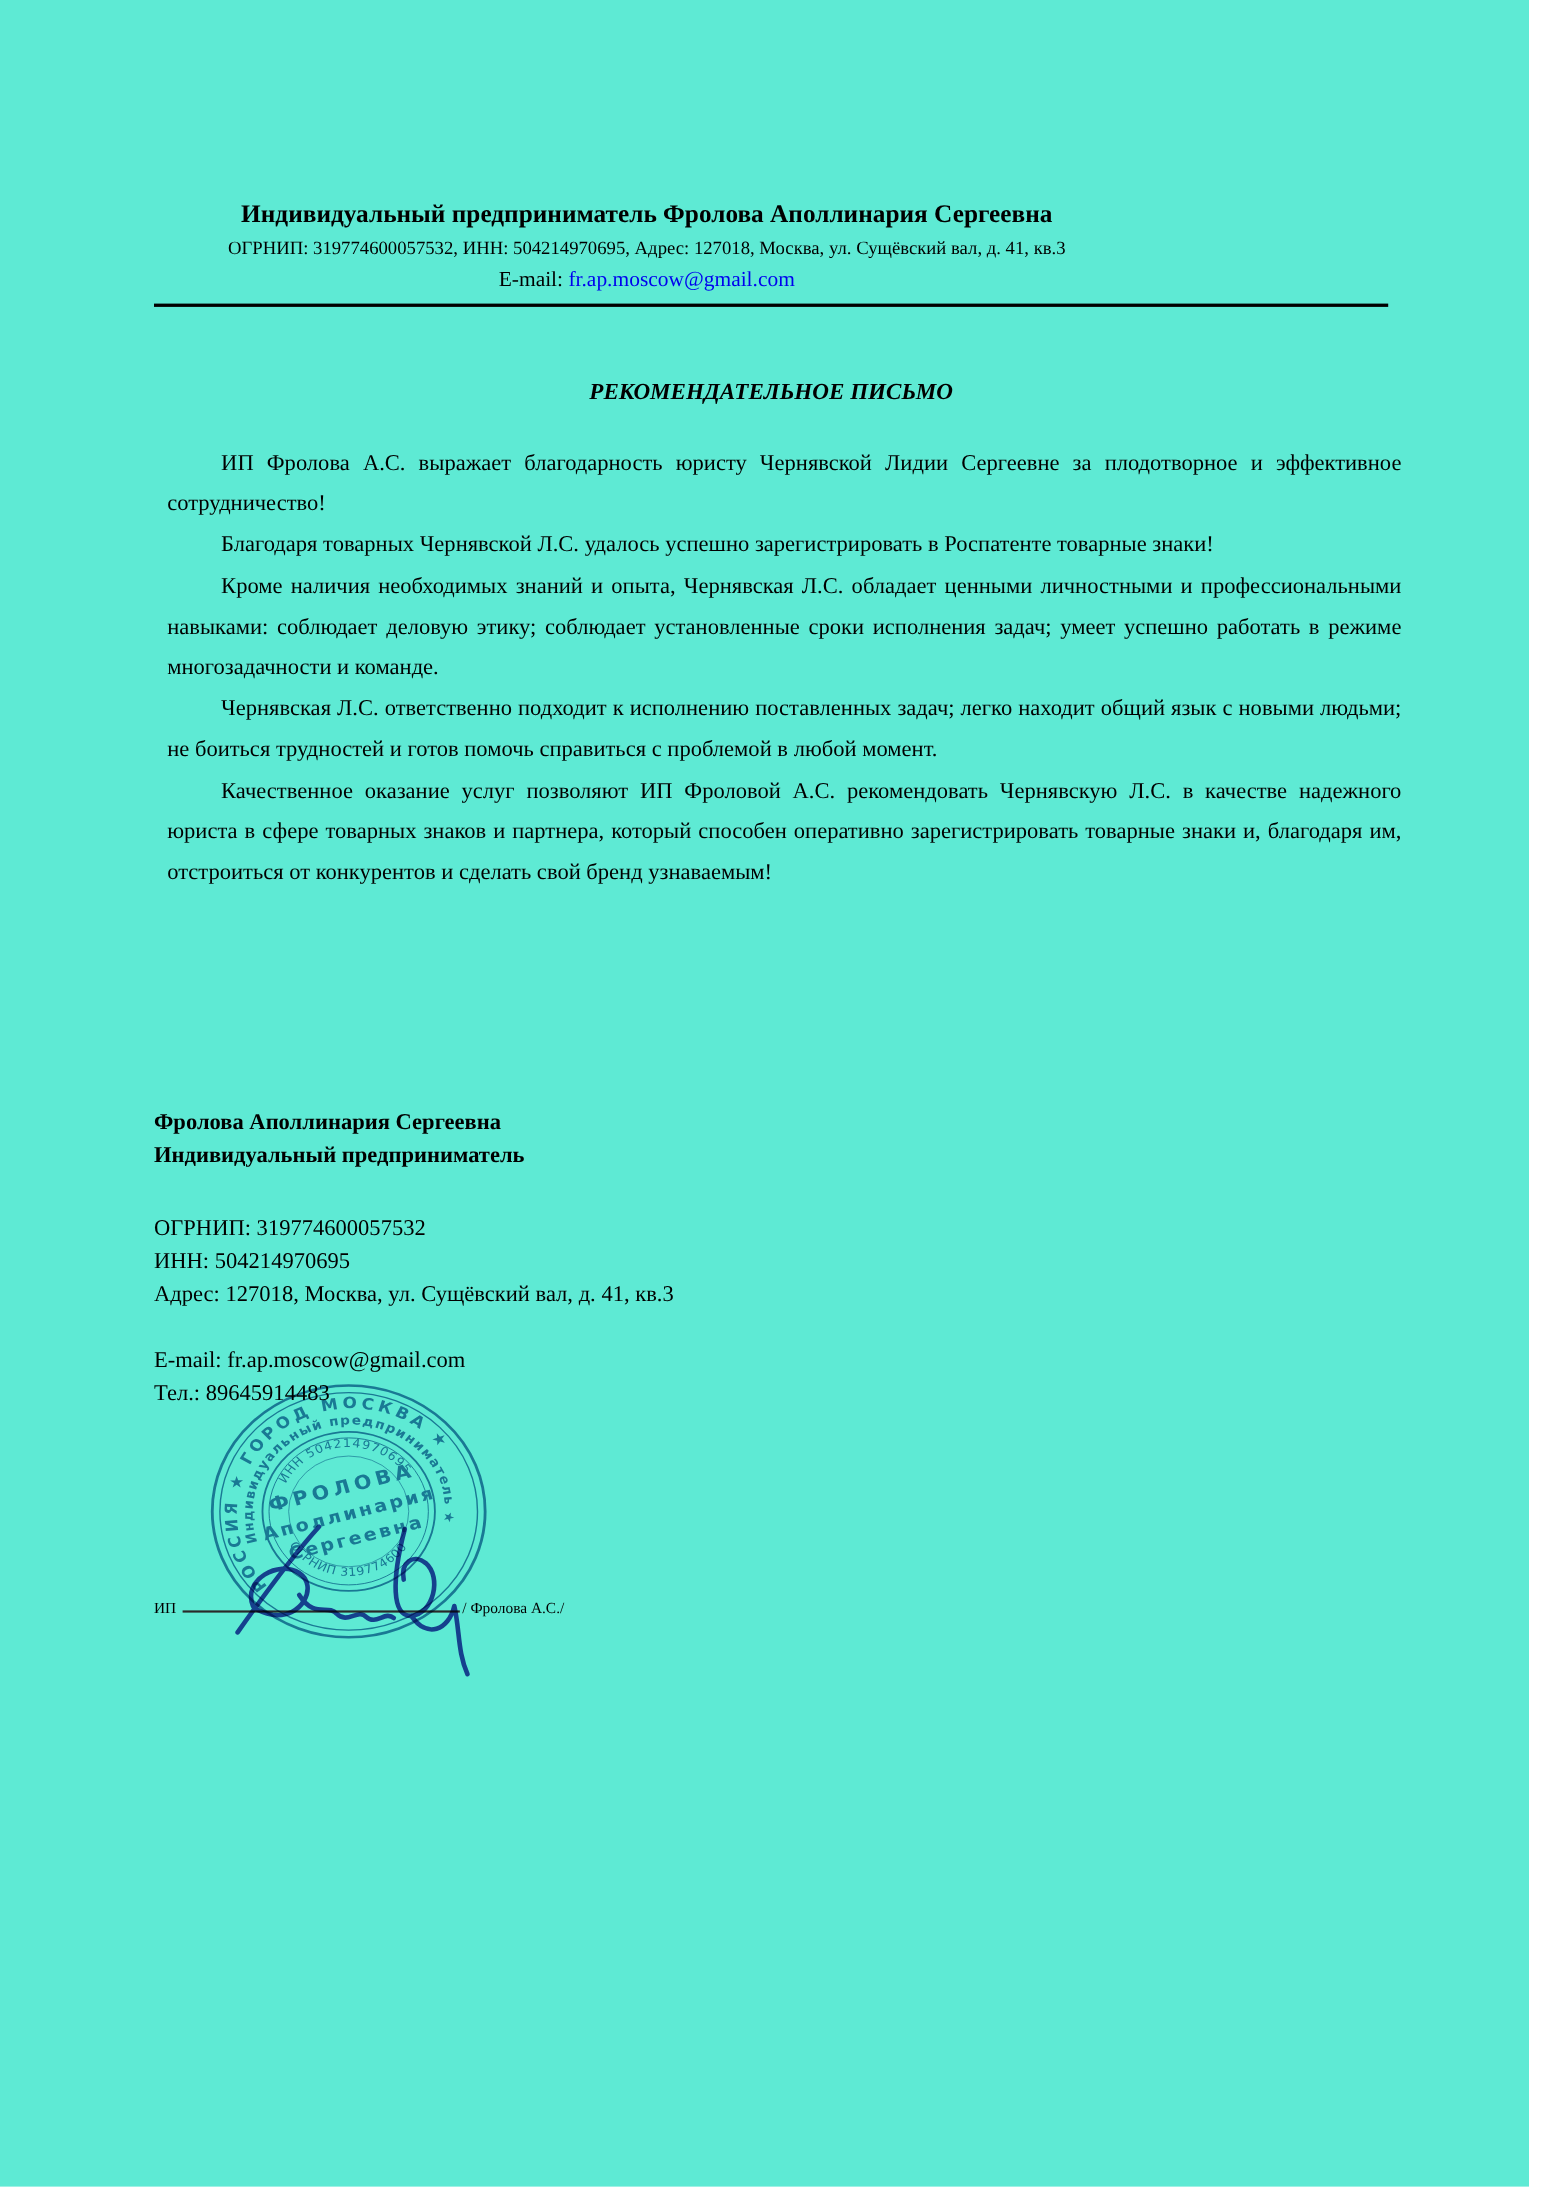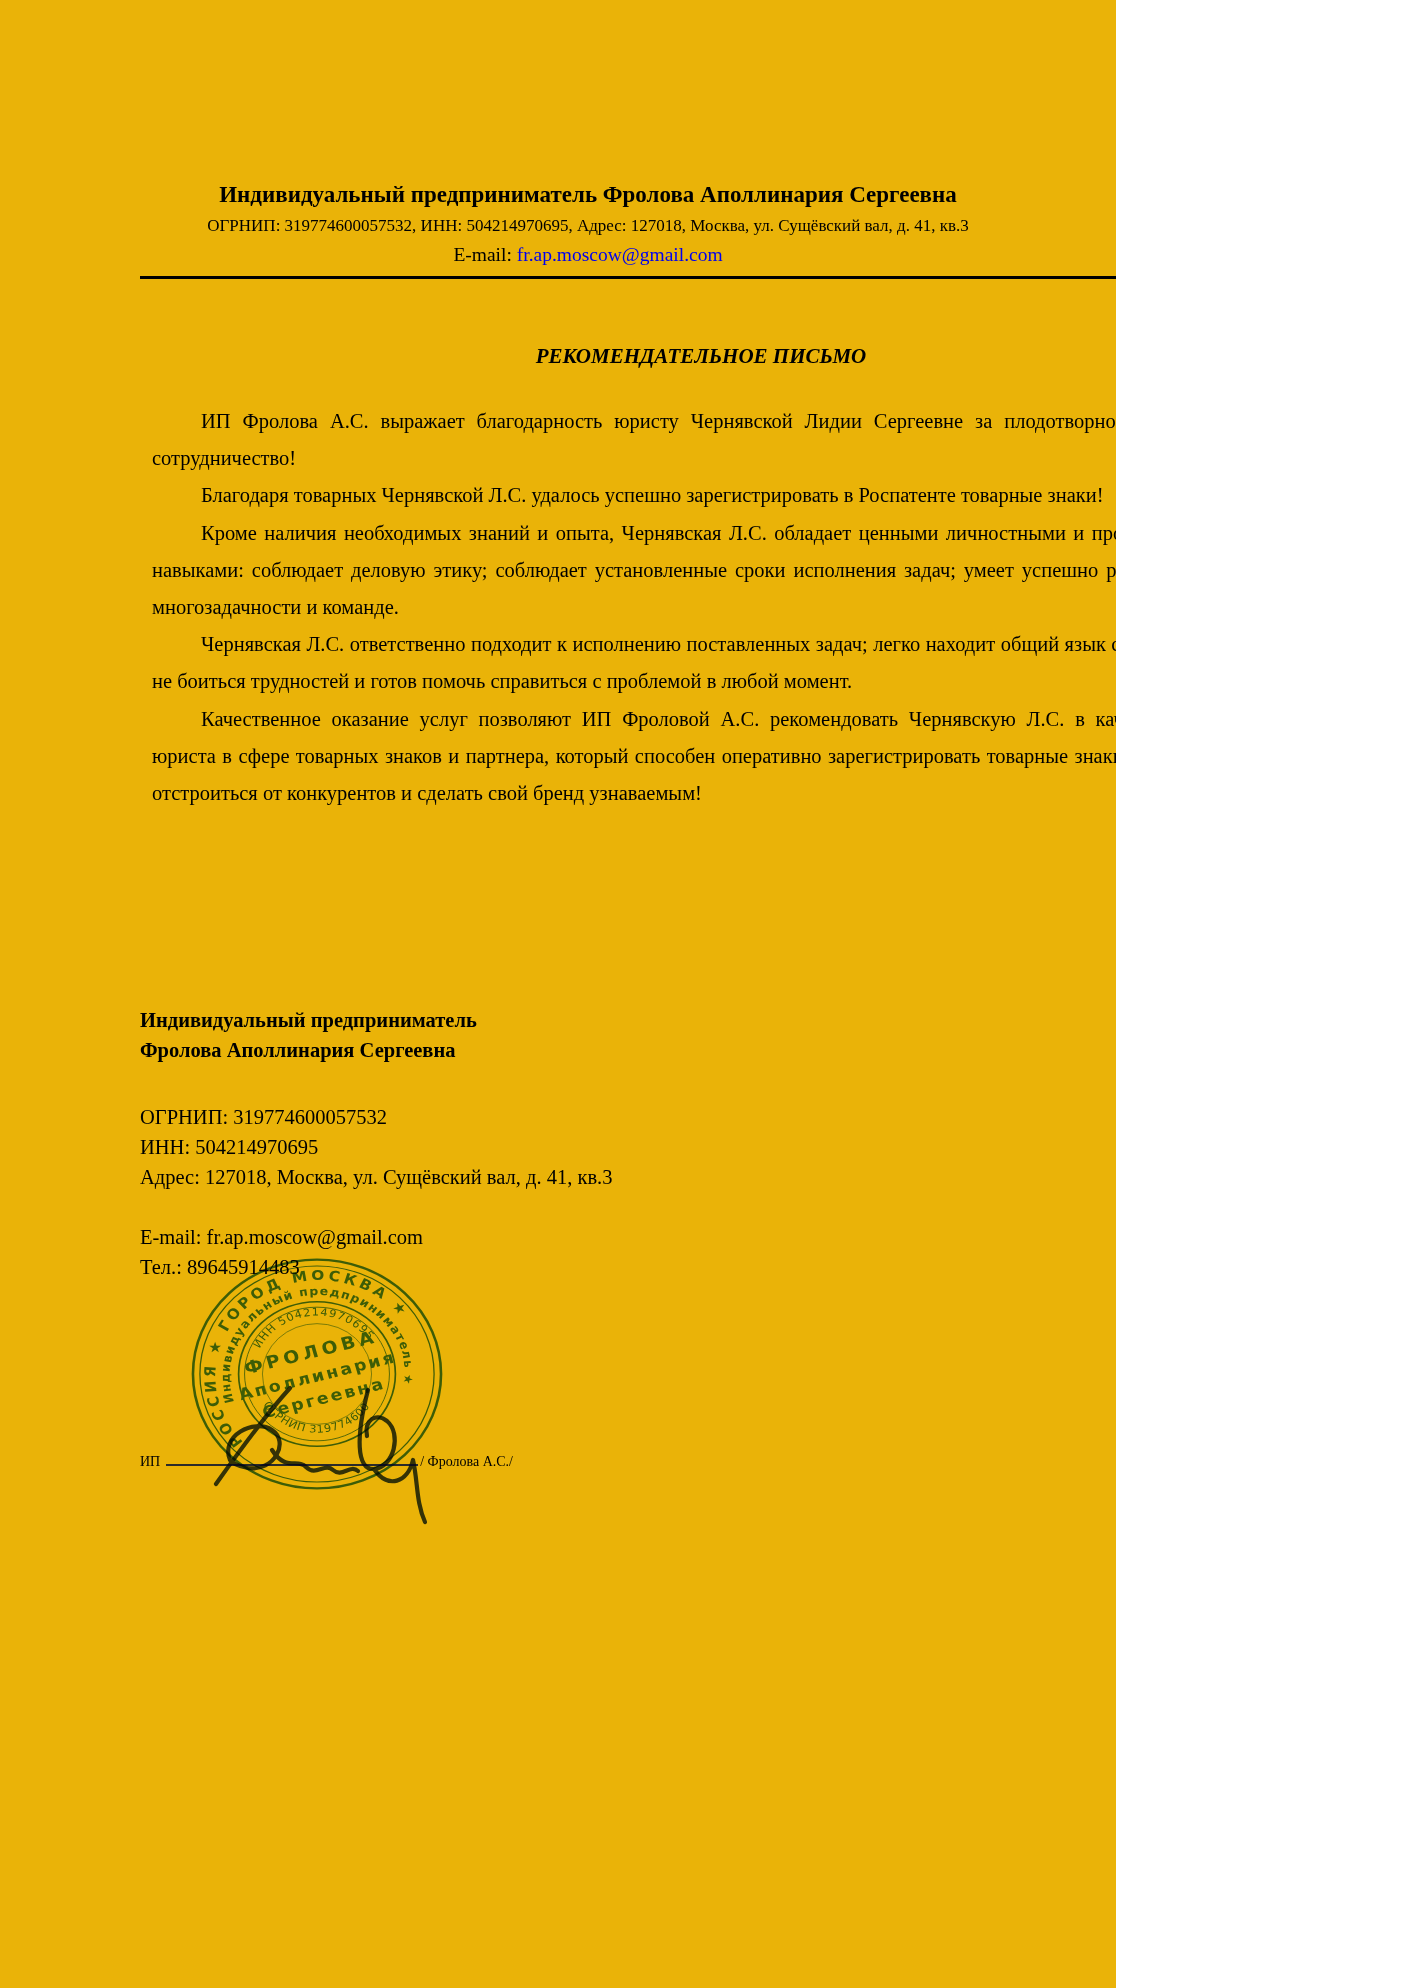--- a/index.html
+++ b/index.html
@@ -1,21 +1,21 @@
 <!DOCTYPE html>
 <html><head>
 <meta charset="utf-8">
 <style>
   * { box-sizing: border-box; }
   html, body { margin: 0; padding: 0; background: #ffffff; }
   .page {
     position: relative;
-    width: 1116px;
+    width: 1390px;
     height: 1988px;
-    background: #eab308;
+    background: #5eead4;
     font-family: "Liberation Serif", "DejaVu Serif", serif;
     color: #000000;
     overflow: hidden;
   }
   .header {
     position: absolute;
     left: 140px; top: 181px; width: 896px;
     text-align: center;
   }
   .header-title {
@@ -97,22 +97,22 @@
   <div class="body-text">
     <p>ИП Фролова А.С. выражает благодарность юристу Чернявской Лидии Сергеевне за плодотворное и эффективное сотрудничество!</p>
     <p>Благодаря товарных Чернявской Л.С. удалось успешно зарегистрировать в Роспатенте товарные знаки!</p>
     <p>Кроме наличия необходимых знаний и опыта, Чернявская Л.С. обладает ценными личностными и профессиональными навыками: соблюдает деловую этику; соблюдает установленные сроки исполнения задач; умеет успешно работать в режиме многозадачности и команде.</p>
     <p>Чернявская Л.С. ответственно подходит к исполнению поставленных задач; легко находит общий язык с новыми людьми; не боиться трудностей и готов помочь справиться с проблемой в любой момент.</p>
     <p>Качественное оказание услуг позволяют ИП Фроловой А.С. рекомендовать Чернявскую Л.С. в качестве надежного юриста в сфере товарных знаков и партнера, который способен оперативно зарегистрировать товарные знаки и, благодаря им, отстроиться от конкурентов и сделать свой бренд узнаваемым!</p>
   </div>
 
   <div class="sig-block">
     <div class="sig-name">
+      <div>Фролова Аполлинария Сергеевна</div>
       <div>Индивидуальный предприниматель</div>
-      <div>Фролова Аполлинария Сергеевна</div>
     </div>
     <div class="sig-details">
       <div>ОГРНИП: 319774600057532</div>
       <div>ИНН: 504214970695</div>
       <div>Адрес: 127018, Москва, ул. Сущёвский вал, д. 41, кв.3</div>
     </div>
     <div class="sig-contact">
       <div>E-mail: fr.ap.moscow@gmail.com</div>
       <div>Тел.: 89645914483</div>
     </div>

